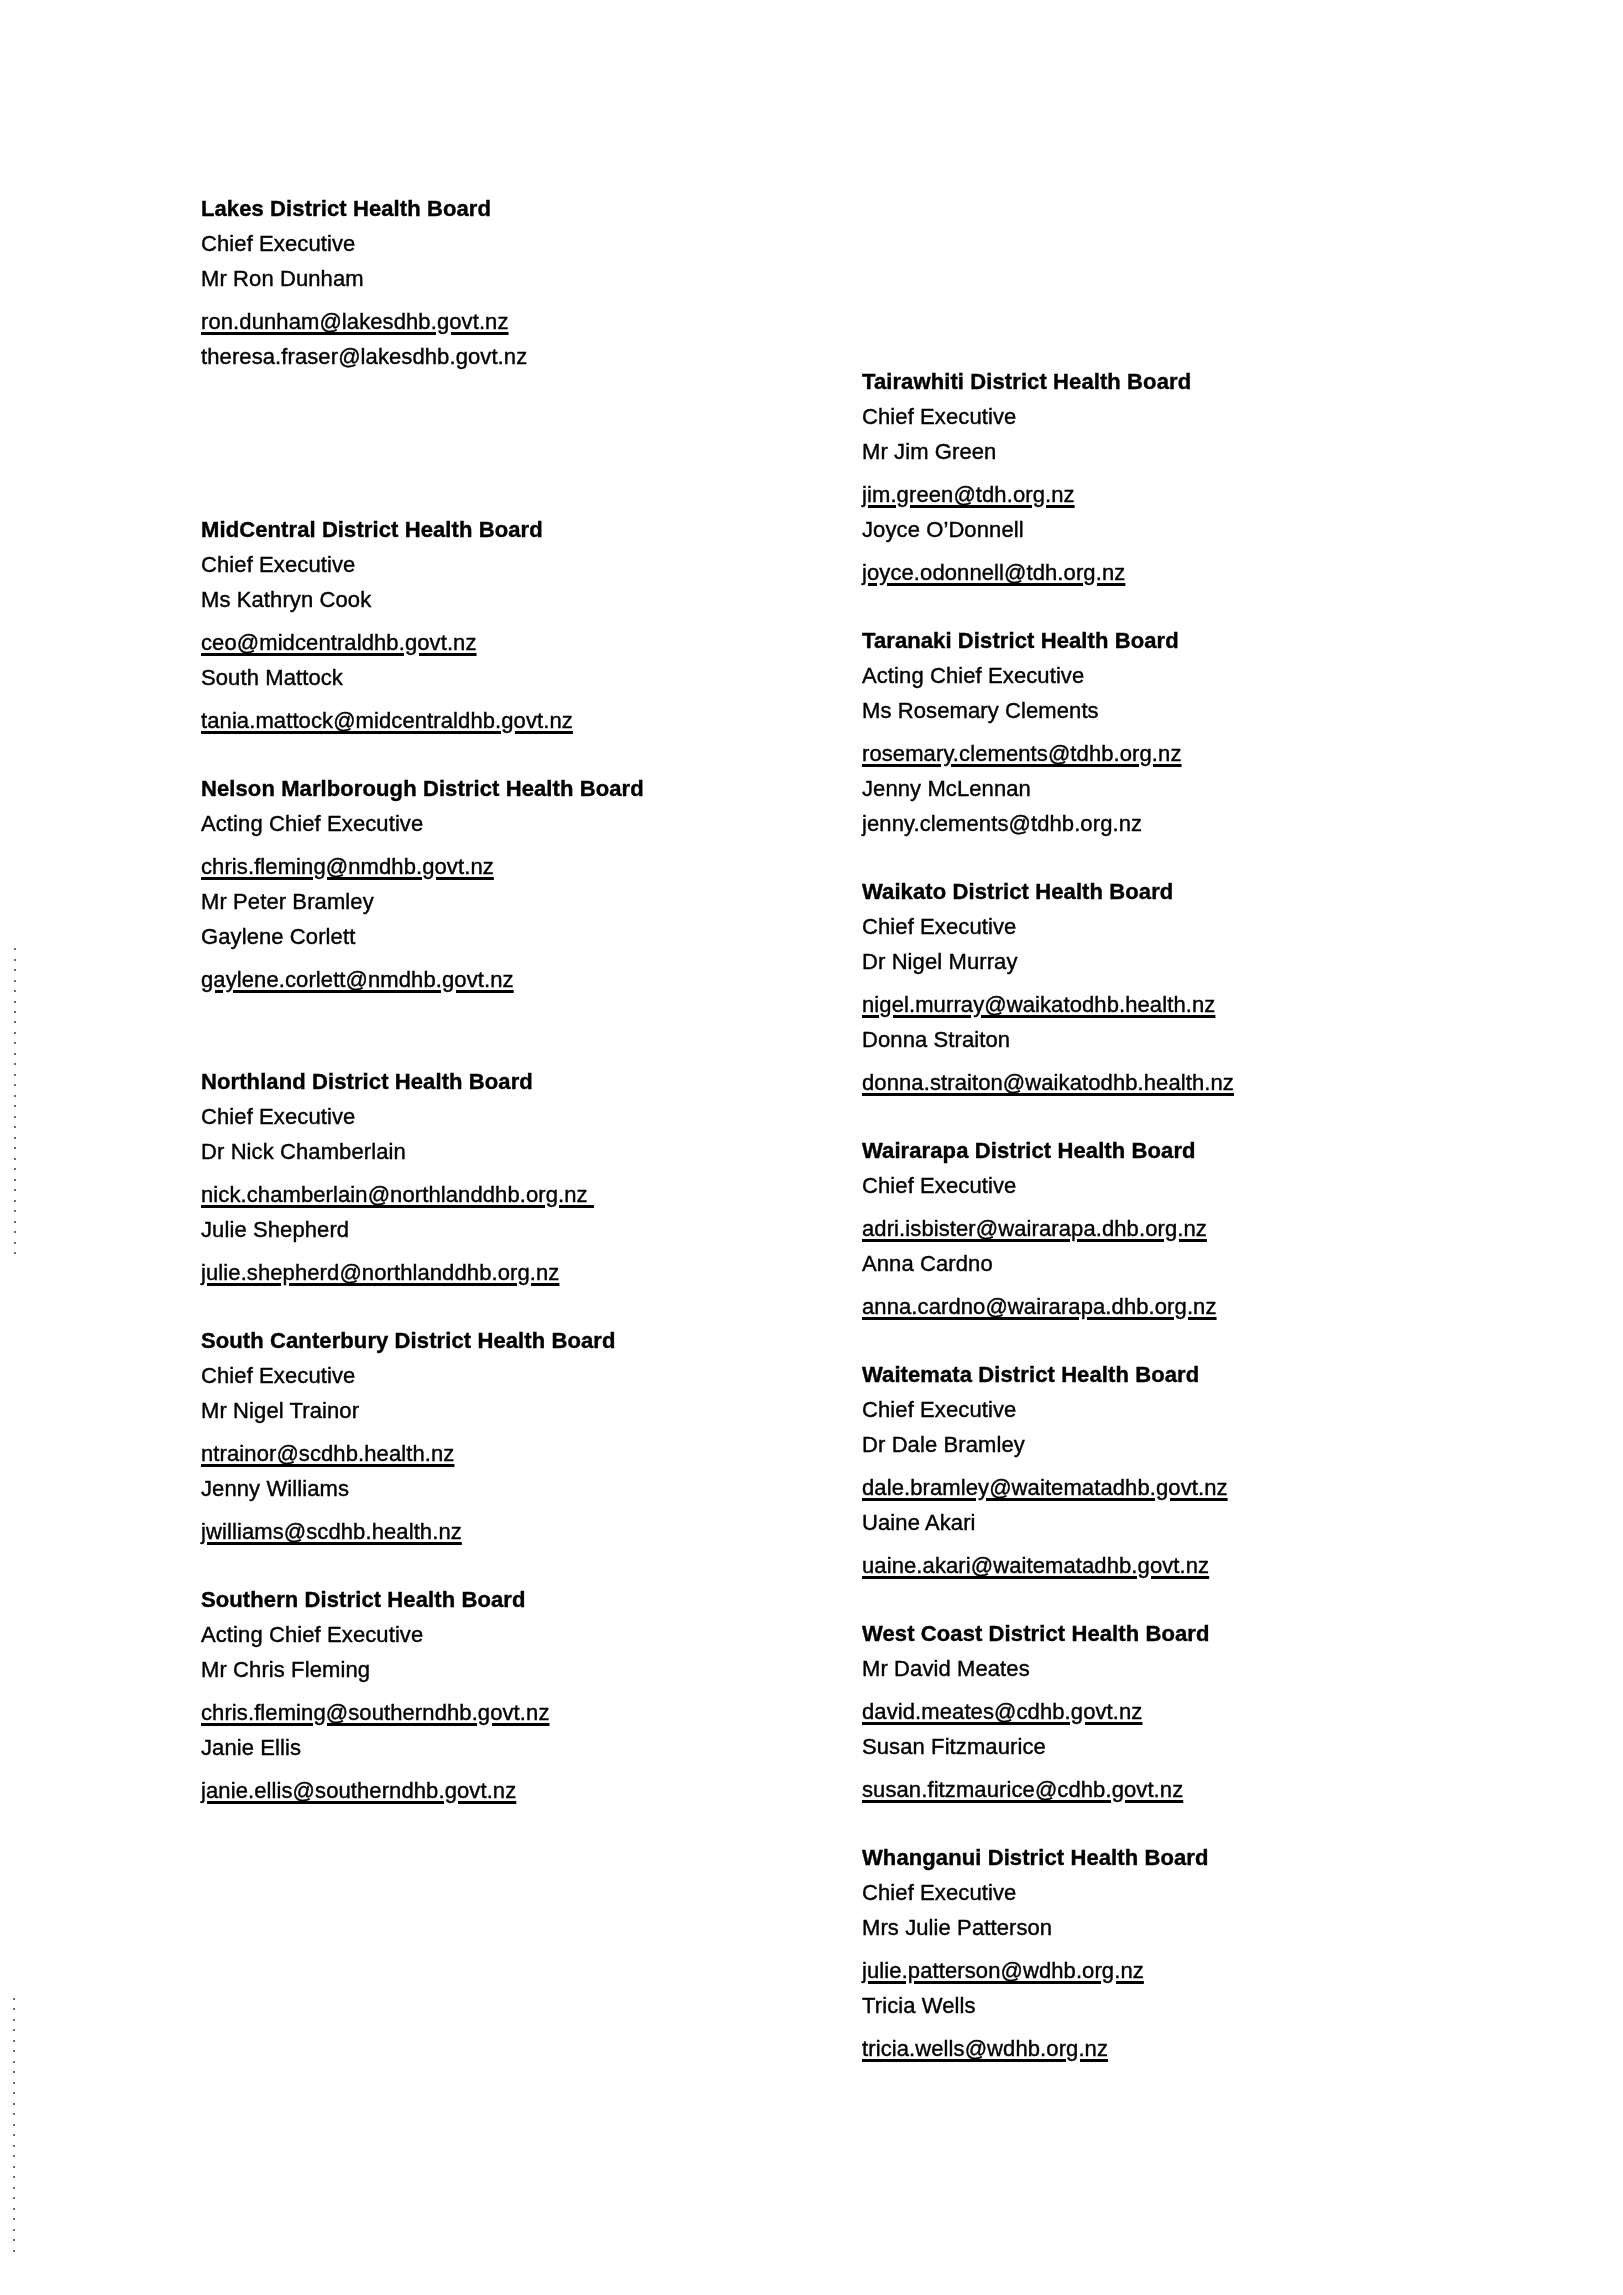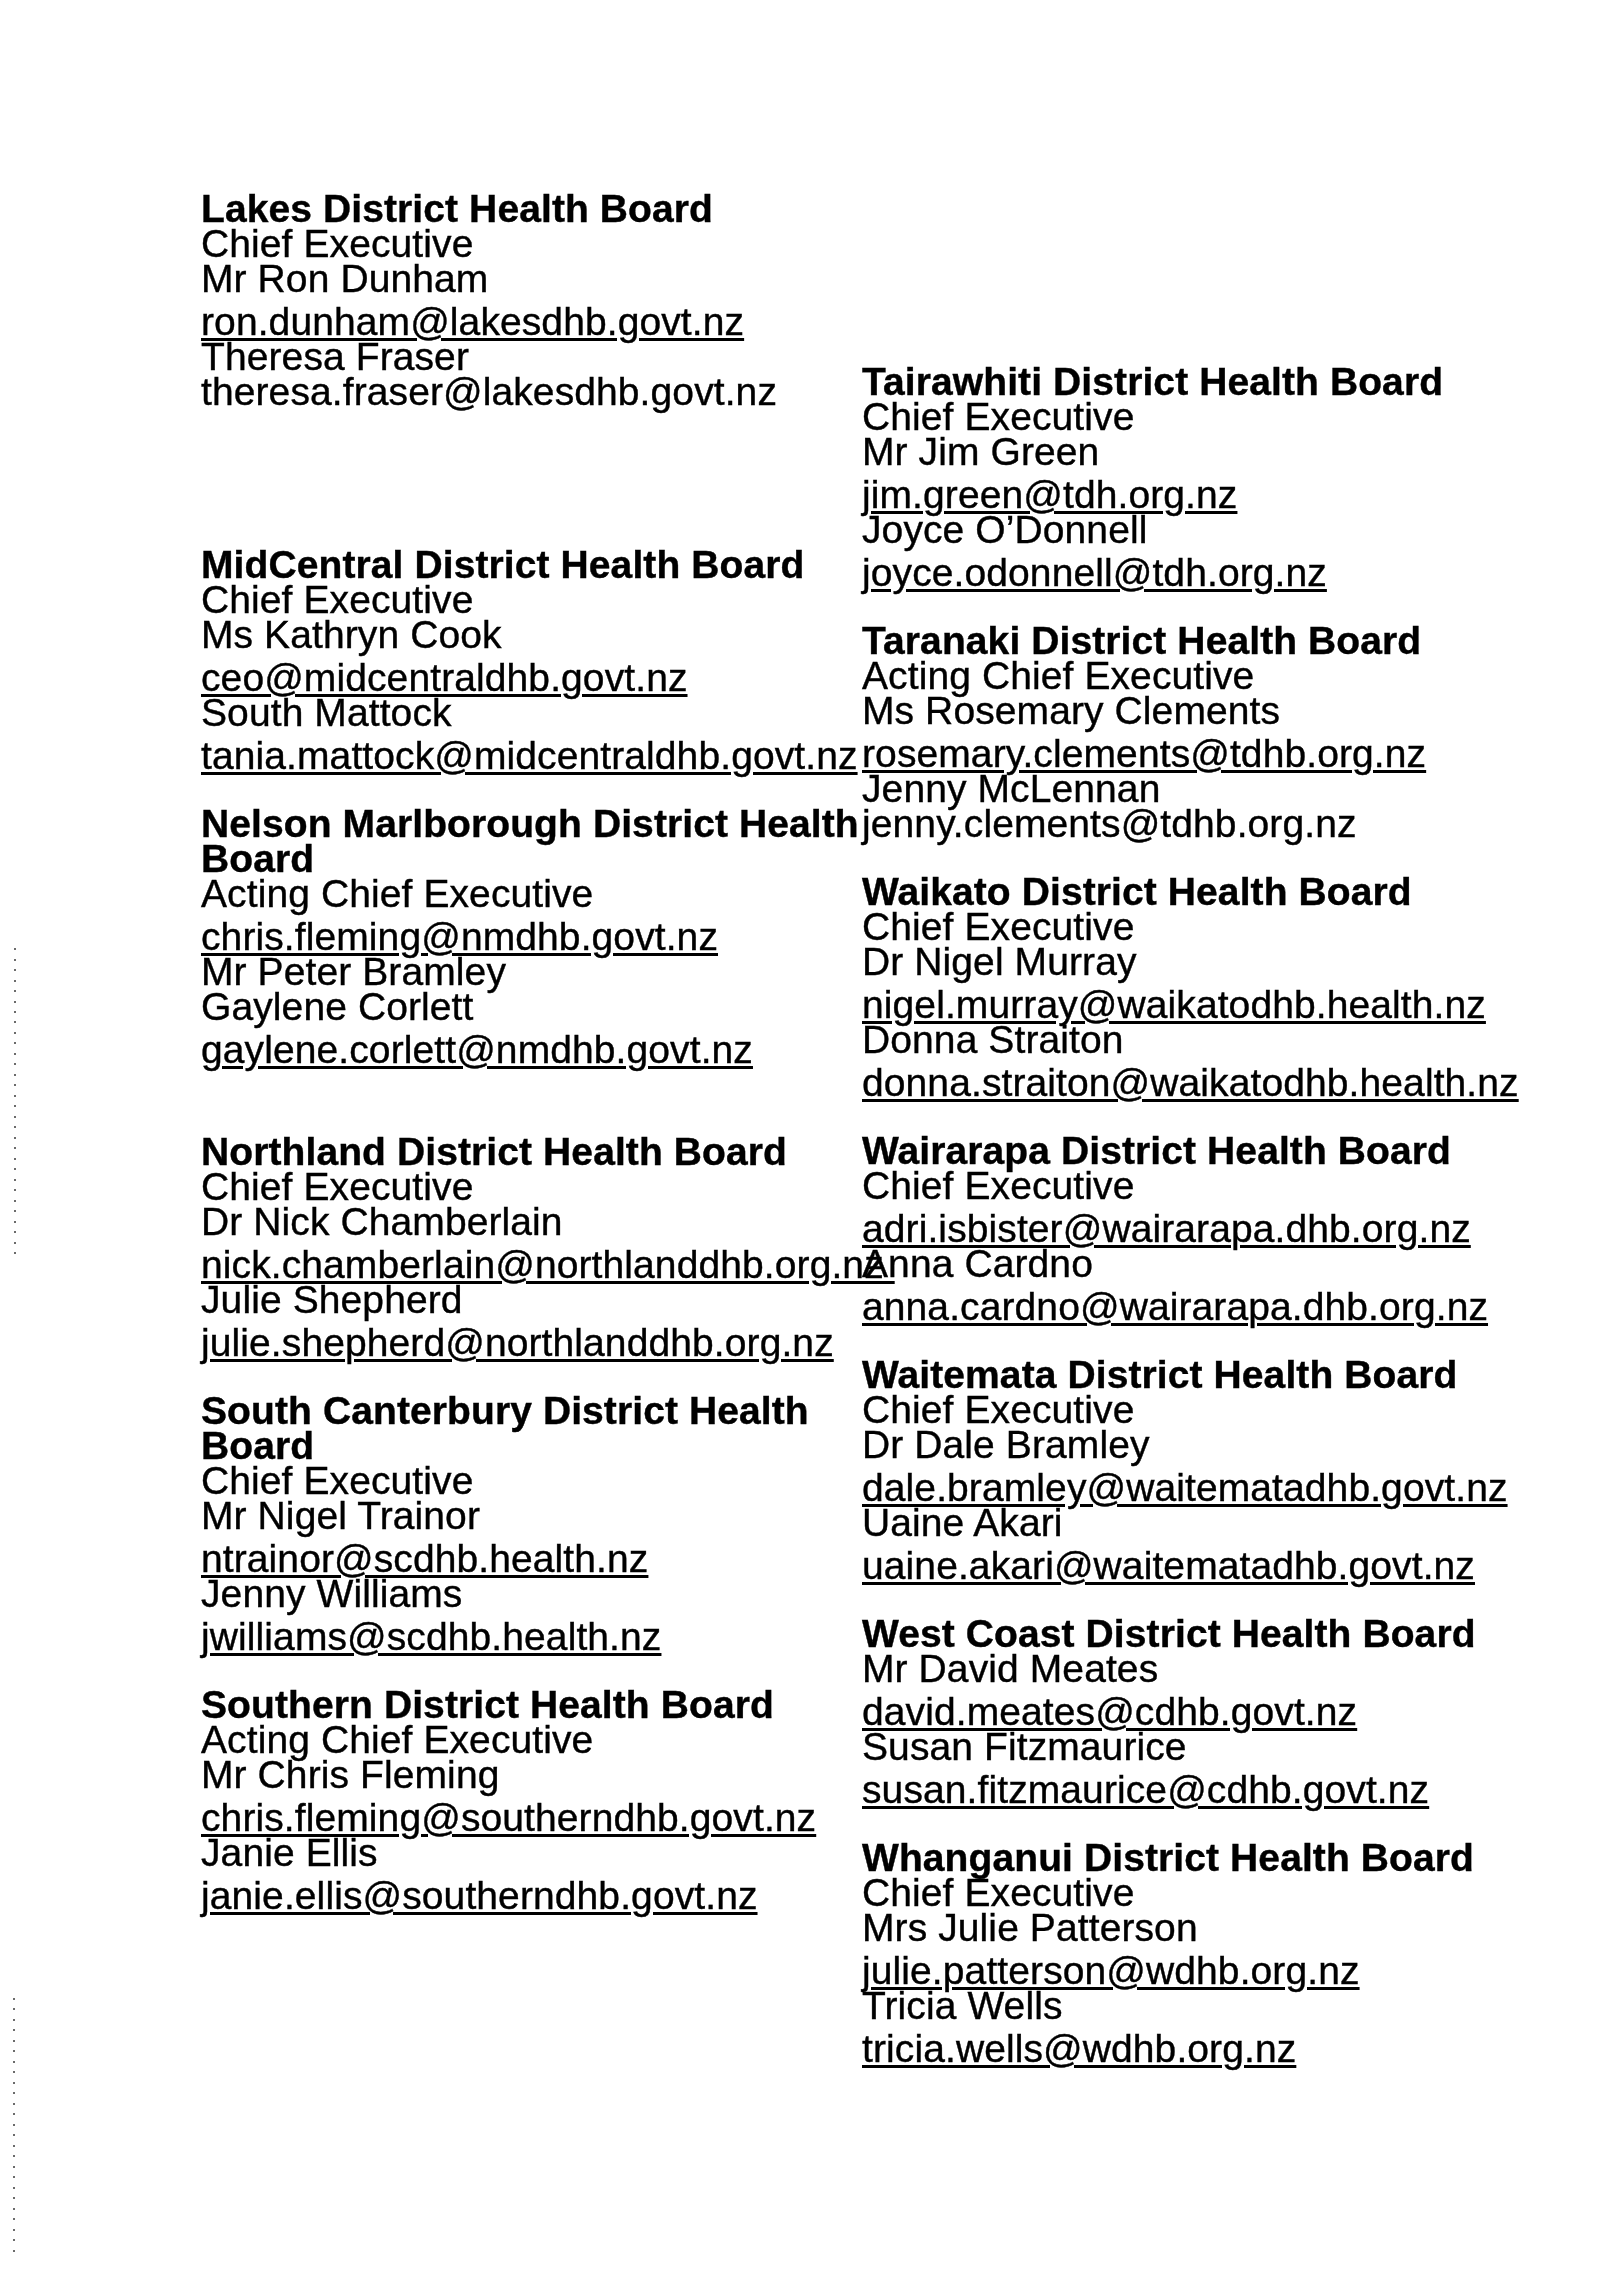--- a/index.html
+++ b/index.html
@@ -12,21 +12,21 @@
     color: #000;
     overflow: hidden;
   }
   .page {
     position: absolute;
     inset: 0;
     background: #ffffff;
   }
   .col {
     position: absolute;
-    font-size: 39px;
+    font-size: 22px;
     line-height: 35px;
     letter-spacing: 0.1px;
     -webkit-text-stroke: 0.4px #000;
   }
   .col-left  { left: 201px;  top: 191px; width: 661px; }
   .col-right { left: 862px; top: 364px; width: 661px; }
   .section { margin-bottom: 33px; }
   .section.gap-xl { margin-bottom: 138px; }
   .section.gap-lg { margin-bottom: 67px; }
   .dhb-name { font-weight: bold; }
@@ -53,21 +53,20 @@
 
 <div class="page">
   <div class="noise noise-1"></div>
   <div class="noise noise-2"></div>
   <div class="col col-left" id="col-left">
       <div class="section gap-xl">
         <div class="dhb-name">Lakes District Health Board</div>
         <div class="line">Chief Executive</div>
         <div class="line">Mr Ron Dunham</div>
         <div class="line u">ron.dunham@lakesdhb.govt.nz</div>
-        <div class="line">Theresa Fraser</div>
         <div class="line">theresa.fraser@lakesdhb.govt.nz</div>
       </div>
       <div class="section">
         <div class="dhb-name">MidCentral District Health Board</div>
         <div class="line">Chief Executive</div>
         <div class="line">Ms Kathryn Cook</div>
         <div class="line u">ceo@midcentraldhb.govt.nz</div>
         <div class="line">South Mattock</div>
         <div class="line u">tania.mattock@midcentraldhb.govt.nz</div>
       </div>

